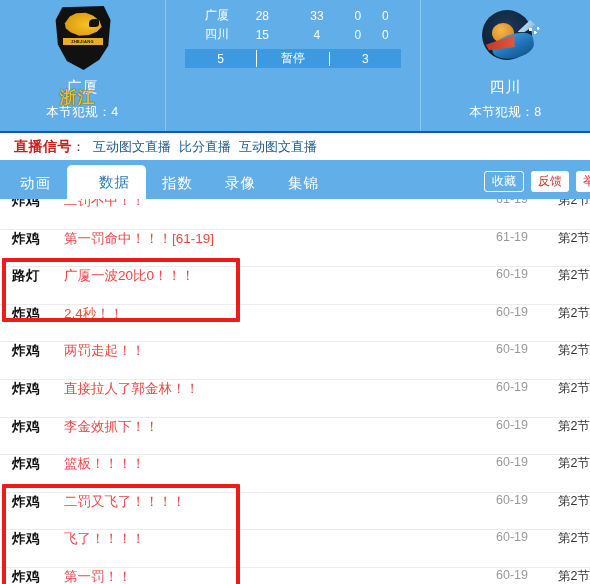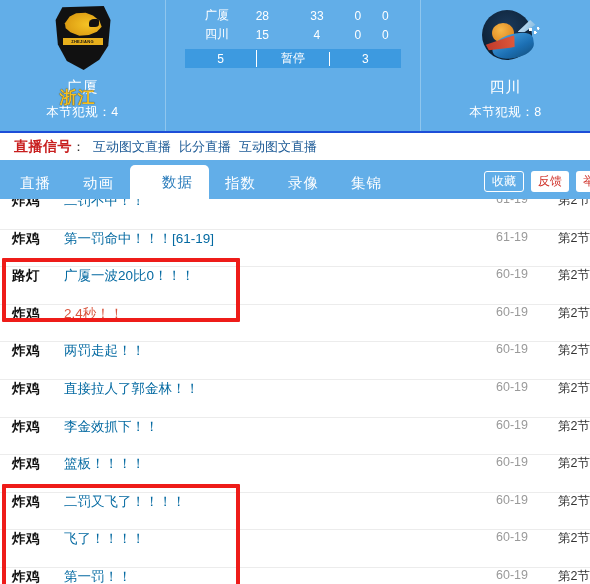--- a/index.html
+++ b/index.html
@@ -228,21 +228,21 @@
     display: flex; align-items: flex-start;
     height: 37.6px;
     border-bottom: 1px solid #ececec;
     padding: 0 0 0 12px;
   }
   .fr-user {
     width: 46px; font-size: 13.5px; font-weight: bold; color: #111;
     letter-spacing: 0.5px; flex-shrink: 0;
   }
   .fr-text {
-    flex: 1; font-size: 13.5px; color: #0369a1; padding-left: 6px;
+    flex: 1; font-size: 13.5px; color: #ef4444; padding-left: 6px;
     white-space: nowrap; overflow: hidden;
   }
   .fr-text.red { color: #d9563f; }
   .fr-score {
     width: 54px; text-align: right; font-size: 12.5px; color: #9a9a9a;
     flex-shrink: 0;
   }
   .fr-period {
     width: 62px; text-align: right; 
     font-size: 12.5px; color: #333; flex-shrink: 0;
@@ -323,21 +323,20 @@
 
   <div class="signal-bar">
     <span class="signal-label">直播信号</span>
     <span class="signal-colon">：</span>
     <a class="signal-link" href="#">互动图文直播</a>
     <a class="signal-link" href="#">比分直播</a>
     <a class="signal-link" href="#">互动图文直播</a>
   </div>
 
   <div class="tabbar">
-    <div class="tab">直播</div>
     <div class="tab">动画</div>
     <div class="tab active">数据</div>
     <div class="tab">指数</div>
     <div class="tab">录像</div>
     <div class="tab">集锦</div>
 
     <div class="tab-actions">
       <div class="btn-outline">收藏</div>
       <div class="btn-white">反馈</div>
       <div class="btn-white">举</div>

